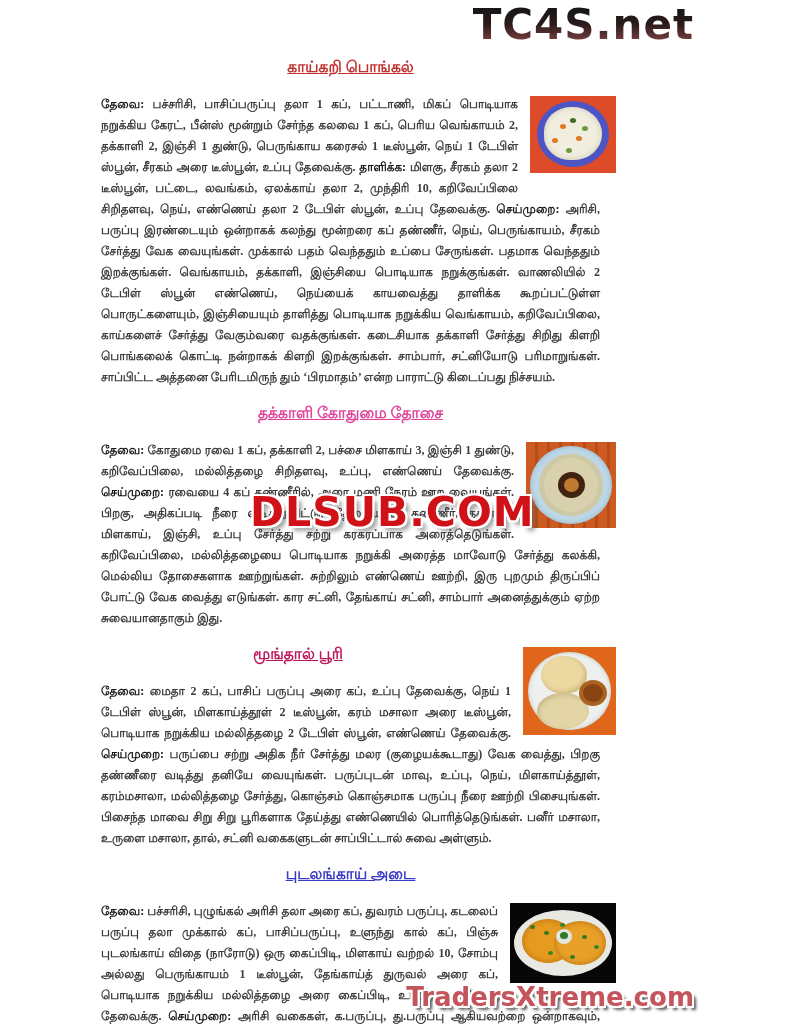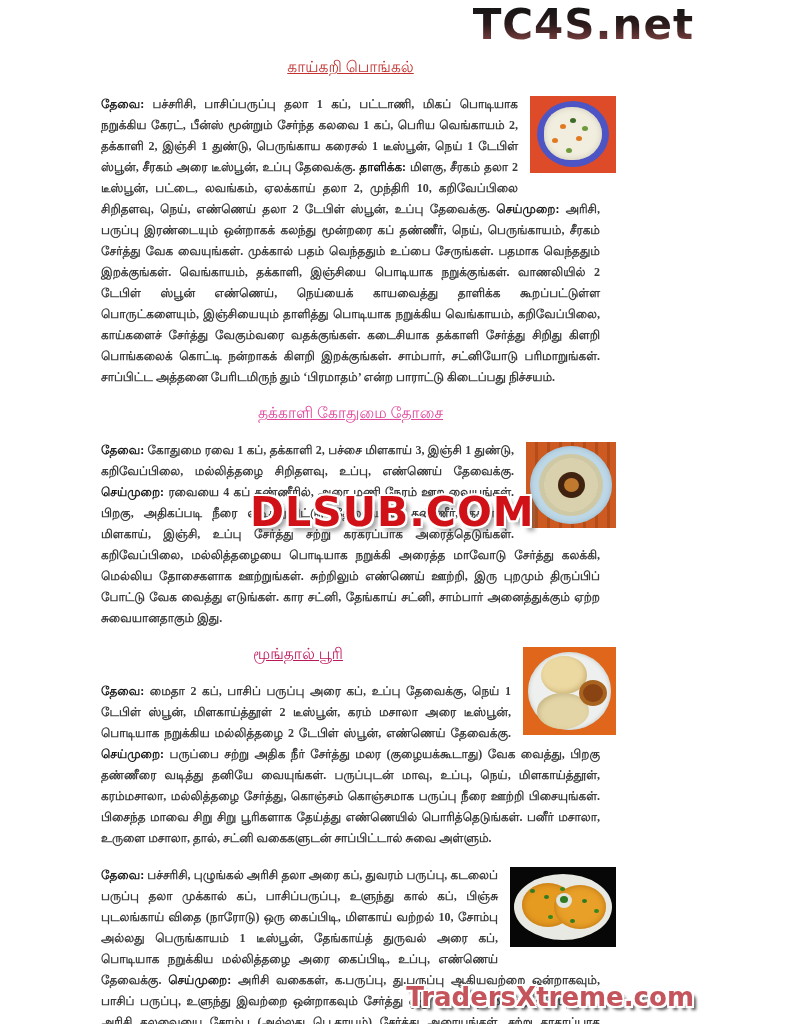--- a/index.html
+++ b/index.html
@@ -7,21 +7,21 @@
         font-family:"Liberation Serif","DejaVu Serif",serif;}
   
   .top-logo{position:absolute;top:0px;right:8px;font-family:"DejaVu Sans","Liberation Sans",sans-serif;
         font-weight:bold;font-size:42px;letter-spacing:1px;color:#3a2020;}
   @supports (-webkit-background-clip:text){
     .top-logo{background:linear-gradient(180deg,#161616 15%,#2c1b1b 50%,#7c4040 85%,#a86060 100%);
         -webkit-background-clip:text;background-clip:text;color:transparent;}
   }
   
   .content{padding:58px 86px 0 85px;}
-  h2.rtitle{margin:15px 0 11px;font-size:15.5px;font-weight:normal;text-align:center;
+  h2.rtitle{margin:15px 0 11px;font-size:15.5px;font-weight:bold;text-align:center;
         text-decoration:underline;font-family:"Liberation Serif","DejaVu Serif",serif;}
   h2.first{margin-top:0;}
   p.rtext{margin:16px;font-size:12px;line-height:21px;text-align:justify;color:#3c3c3c;font-weight:bold;}
   p.rtext b{color:#181818;}
   
   .photo{float:right;position:relative;overflow:hidden;margin:2px 0 8px 12px;}
   .photo div{position:absolute;}
   .ph1{width:86px;height:77px;background:#de4b28;}
   .ph1 .plate{left:7px;top:5px;width:72px;height:66px;border-radius:50%;background:#4d55c4;}
   .ph1 .food{left:14px;top:11px;width:58px;height:53px;border-radius:48% 52% 50% 46%;
@@ -101,20 +101,21 @@
         <div class="bowl"></div>
         <div class="bowlin"></div>
       </div>
       <h2 class="rtitle" style="color: #be185d;">மூங்தால் பூரி</h2>
       <div>
         <p class="rtext"><b>தேவை:</b> மைதா 2 கப், பாசிப் பருப்பு அரை கப், உப்பு தேவைக்கு, நெய் 1 டேபிள் ஸ்பூன், மிளகாய்த்தூள் 2 டீஸ்பூன், கரம் மசாலா அரை டீஸ்பூன், பொடியாக நறுக்கிய மல்லித்தழை 2 டேபிள் ஸ்பூன், எண்ணெய் தேவைக்கு. <b>செய்முறை:</b> பருப்பை சற்று அதிக நீர் சேர்த்து மலர (குழையக்கூடாது) வேக வைத்து, பிறகு தண்ணீரை வடித்து தனியே வையுங்கள். பருப்புடன் மாவு, உப்பு, நெய், மிளகாய்த்தூள், கரம்மசாலா, மல்லித்தழை சேர்த்து, கொஞ்சம் கொஞ்சமாக பருப்பு நீரை ஊற்றி பிசையுங்கள். பிசைந்த மாவை சிறு சிறு பூரிகளாக தேய்த்து எண்ணெயில் பொரித்தெடுங்கள். பனீர் மசாலா, உருளை மசாலா, தால், சட்னி வகைகளுடன் சாப்பிட்டால் சுவை அள்ளும்.</p>
       </div>
     </section>
 
     <section>
+      <h2 class="rtitle" style="color: rgb(58, 58, 200);">புடலங்காய் அடை</h2>
       <div>
         <div class="photo ph4">
           <div class="plate"></div>
           <div class="adai1"></div>
           <div class="adai2"></div>
           <div class="spk"></div>
           <div class="cup"></div>
           <div class="leaf"></div>
         </div>
         <p class="rtext"><b>தேவை:</b> பச்சரிசி, புழுங்கல் அரிசி தலா அரை கப், துவரம் பருப்பு, கடலைப் பருப்பு தலா முக்கால் கப், பாசிப்பருப்பு, உளுந்து கால் கப், பிஞ்சு புடலங்காய் விதை (நாரோடு) ஒரு கைப்பிடி, மிளகாய் வற்றல் 10, சோம்பு அல்லது பெருங்காயம் 1 டீஸ்பூன், தேங்காய்த் துருவல் அரை கப், பொடியாக நறுக்கிய மல்லித்தழை அரை கைப்பிடி, உப்பு, எண்ணெய் தேவைக்கு. <b>செய்முறை:</b> அரிசி வகைகள், க.பருப்பு, து.பருப்பு ஆகியவற்றை ஒன்றாகவும், பாசிப் பருப்பு, உளுந்து இவற்றை ஒன்றாகவும் சேர்த்து ஒரு மணி நேரம் ஊற வையுங்கள். அரிசி கலவையை சோம்பு (அல்லது பெ.காயம்) சேர்த்து அரையுங்கள். சற்று கரகரப்பாக அரைபட்டதும், பாசிப்பருப்பு கலவையை சேர்த்து ஒன்றிரண்டாக அரையுங்கள். கடைசியாக புடலை விதை, மிளகாயைச் சேர்த்து அரைத்தெடுங்கள். இதனுடன் உப்பு, தேங்காய்த் துருவல், பொடியாக நறுக்கிய மல்லித்தழை சேர்த்து கரைத்து வையுங்கள்.</p>

